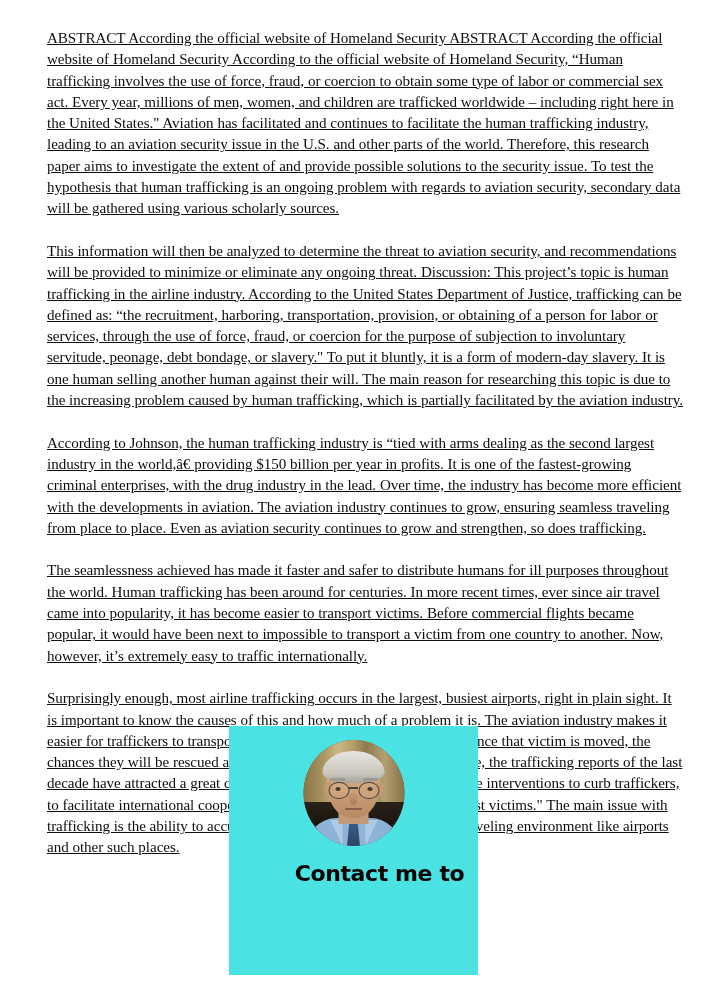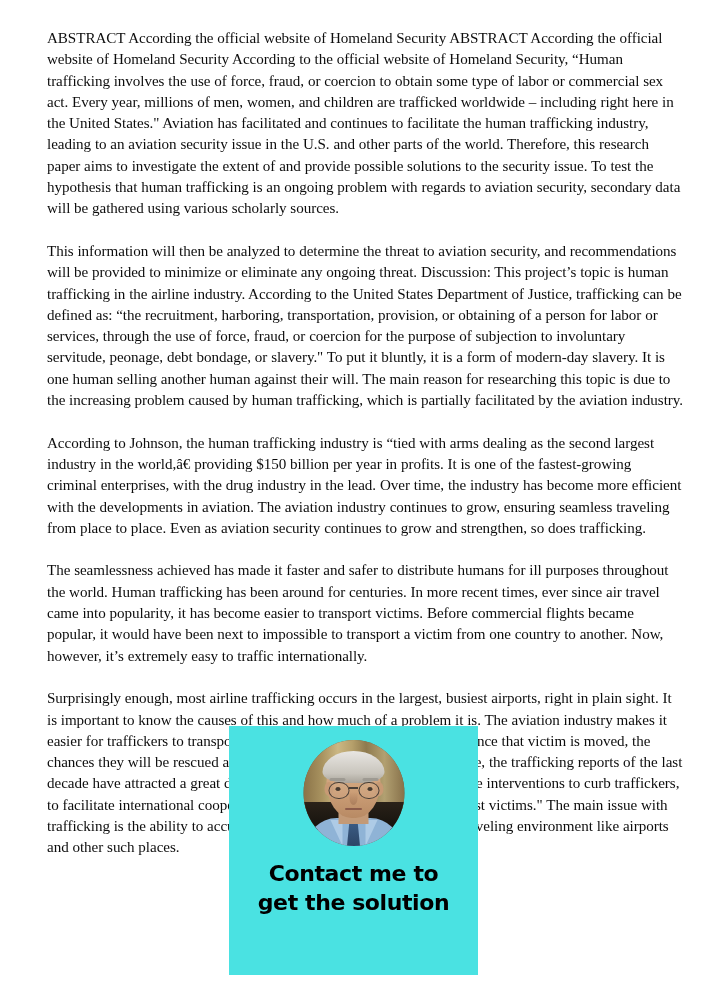--- a/index.html
+++ b/index.html
@@ -32,20 +32,21 @@
   }
 
   .para {
     font-size: 15.1px;
     line-height: 21.3px;
     color: #0d0d0d;
     text-align: left;
     margin: 0 0 21.3px 0;
     letter-spacing: -0.05px;
     word-spacing: 0.1px;
+    text-decoration: underline;
   }
   .para:last-child { margin-bottom: 0; }
 
   
   #contact-overlay {
     position: absolute;
     left: 229px;
     top: 726px;
     width: 249px;
     height: 249px;
@@ -162,20 +163,21 @@
     width: 249px;
     text-align: center;
     color: #000000;
   }
   .cta-line {
     font-family: "DejaVu Sans", "Liberation Sans", sans-serif;
     font-weight: bold;
     font-size: 22px;
     line-height: 26px;
     letter-spacing: -0.4px;
+    padding-left: 26px;
   }
   #cta-line-1 { top: 135px; }
   #cta-line-2 { top: 164px; }
   #contact-email {
     top: 196px;
     font-family: "Liberation Serif", "DejaVu Serif", serif;
     font-weight: bold;
     font-size: 21px;
     line-height: 25px;
     letter-spacing: -0.3px;
@@ -213,17 +215,16 @@
       <div class="ph-eye-l"></div>
       <div class="ph-eye-r"></div>
       <div class="ph-glass-l"></div>
       <div class="ph-glass-r"></div>
       <div class="ph-bridge"></div>
       <div class="ph-nose"></div>
       <div class="ph-mouth"></div>
     </div>
 
     <div id="cta-line-1" class="overlay-line cta-line" style="color: rgb(0, 0, 0);">Contact me to</div>
-    <div id="cta-line-2" class="overlay-line cta-line" style="color: rgb(0, 0, 0);">get the solution</div>
 
   </div>
 
 </div>
 
 </body></html>

